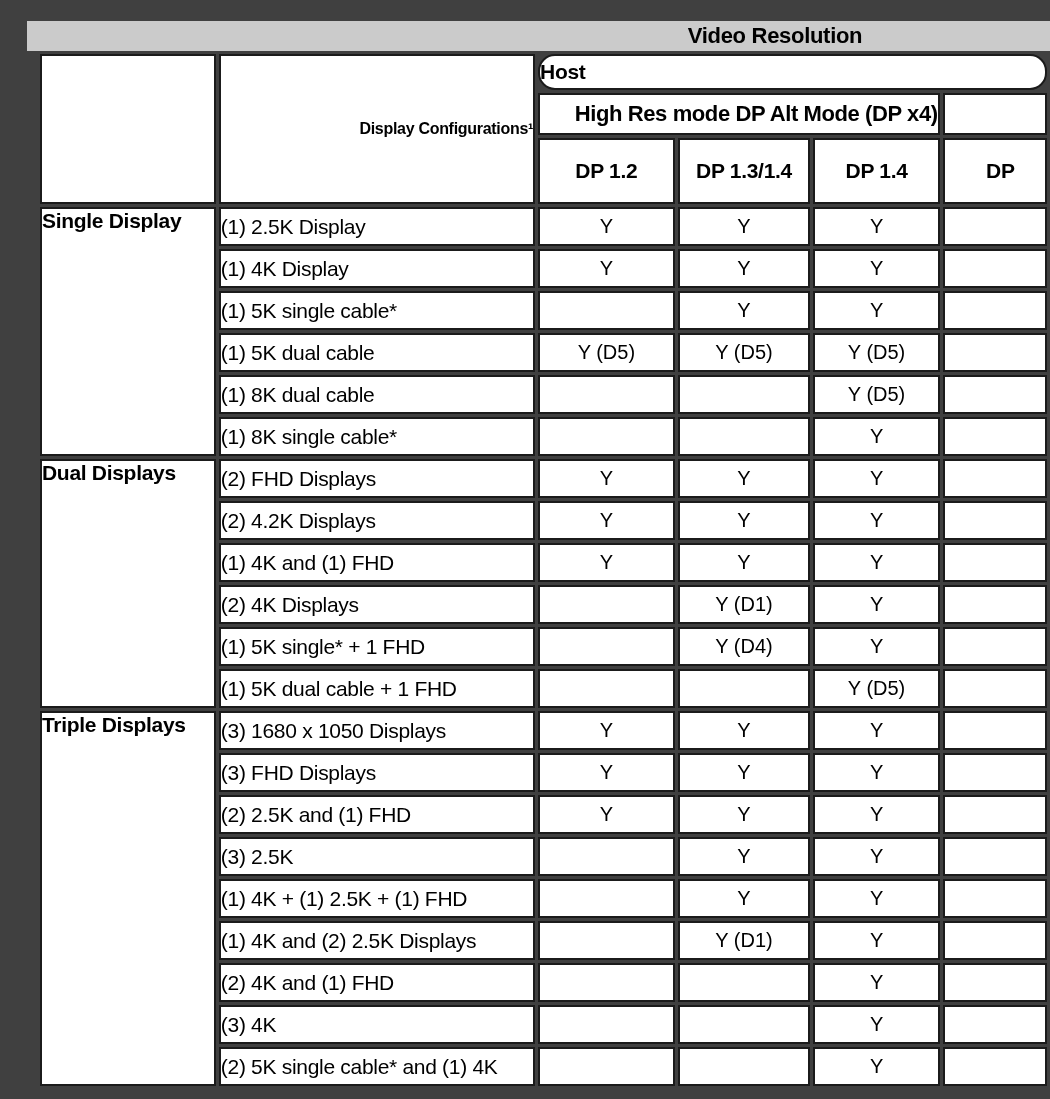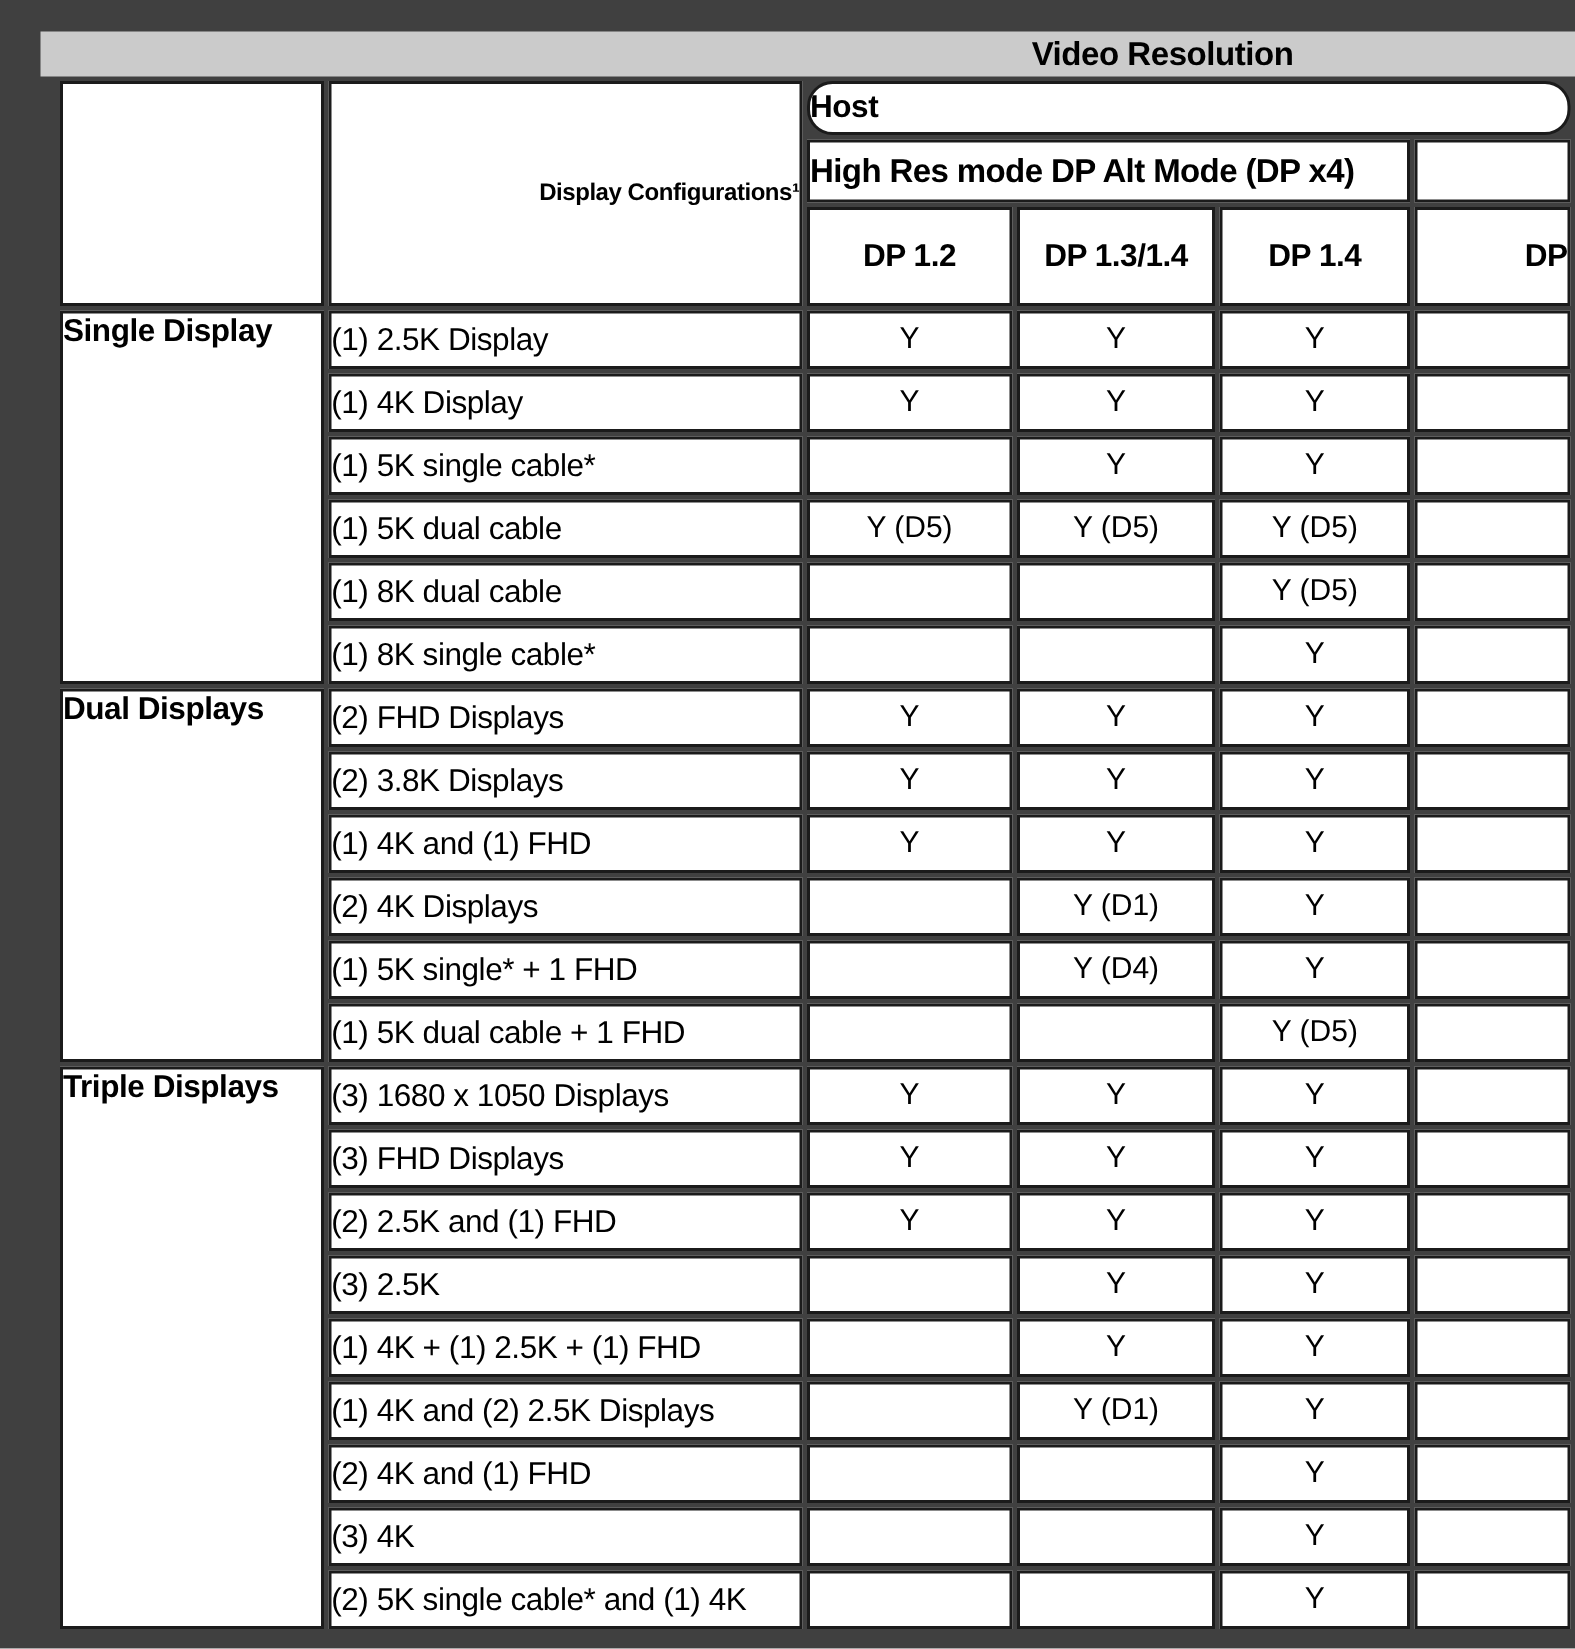--- a/index.html
+++ b/index.html
@@ -45,29 +45,29 @@
   td.hosthead{
     height:32px;line-height:32px;
     font-weight:bold;font-size:21px;
     text-align:left;padding-left:420px;
     letter-spacing:-0.3px;
     border-radius:17px;
   }
   td.modehead{
     height:38px;line-height:38px;
     font-weight:bold;font-size:22px;
-    text-align:left;letter-spacing:-0.4px;
+    text-align:right;letter-spacing:-0.4px;
   }
   td.modehead2{height:38px;}
   td.colhead{
     height:62px;line-height:62px;
     font-weight:bold;font-size:21px;
     text-align:center;letter-spacing:-0.3px;margin-left:28px;
   }
-  td.colhead.clipped{text-align:right;padding-left:11px;}
+  td.colhead.clipped{text-align:center;padding-left:11px;}
   
   td.group-cell{
     vertical-align:top;
     font-weight:bold;font-size:21px;
     padding:5px 0 0 5px;
     letter-spacing:-0.3px;
   }
   td.config-cell{
     height:35px;line-height:35px;
     font-size:21px;
@@ -163,21 +163,21 @@
         </tr>
         <tr>
           <td class="group-cell" rowspan="6">Dual Displays</td>
           <td class="config-cell shaded">(2) FHD Displays</td>
           <td class="value-cell shaded">Y</td>
           <td class="value-cell shaded">Y</td>
           <td class="value-cell shaded">Y</td>
           <td class="spill-cell shaded"></td>
         </tr>
         <tr>
-          <td class="config-cell">(2) 3.8K Displays</td>
+          <td class="config-cell">(2) 4.2K Displays</td>
           <td class="value-cell">Y</td>
           <td class="value-cell">Y</td>
           <td class="value-cell">Y</td>
           <td class="spill-cell"></td>
         </tr>
         <tr>
           <td class="config-cell shaded">(1) 4K and (1) FHD</td>
           <td class="value-cell shaded">Y</td>
           <td class="value-cell shaded">Y</td>
           <td class="value-cell shaded">Y</td>

